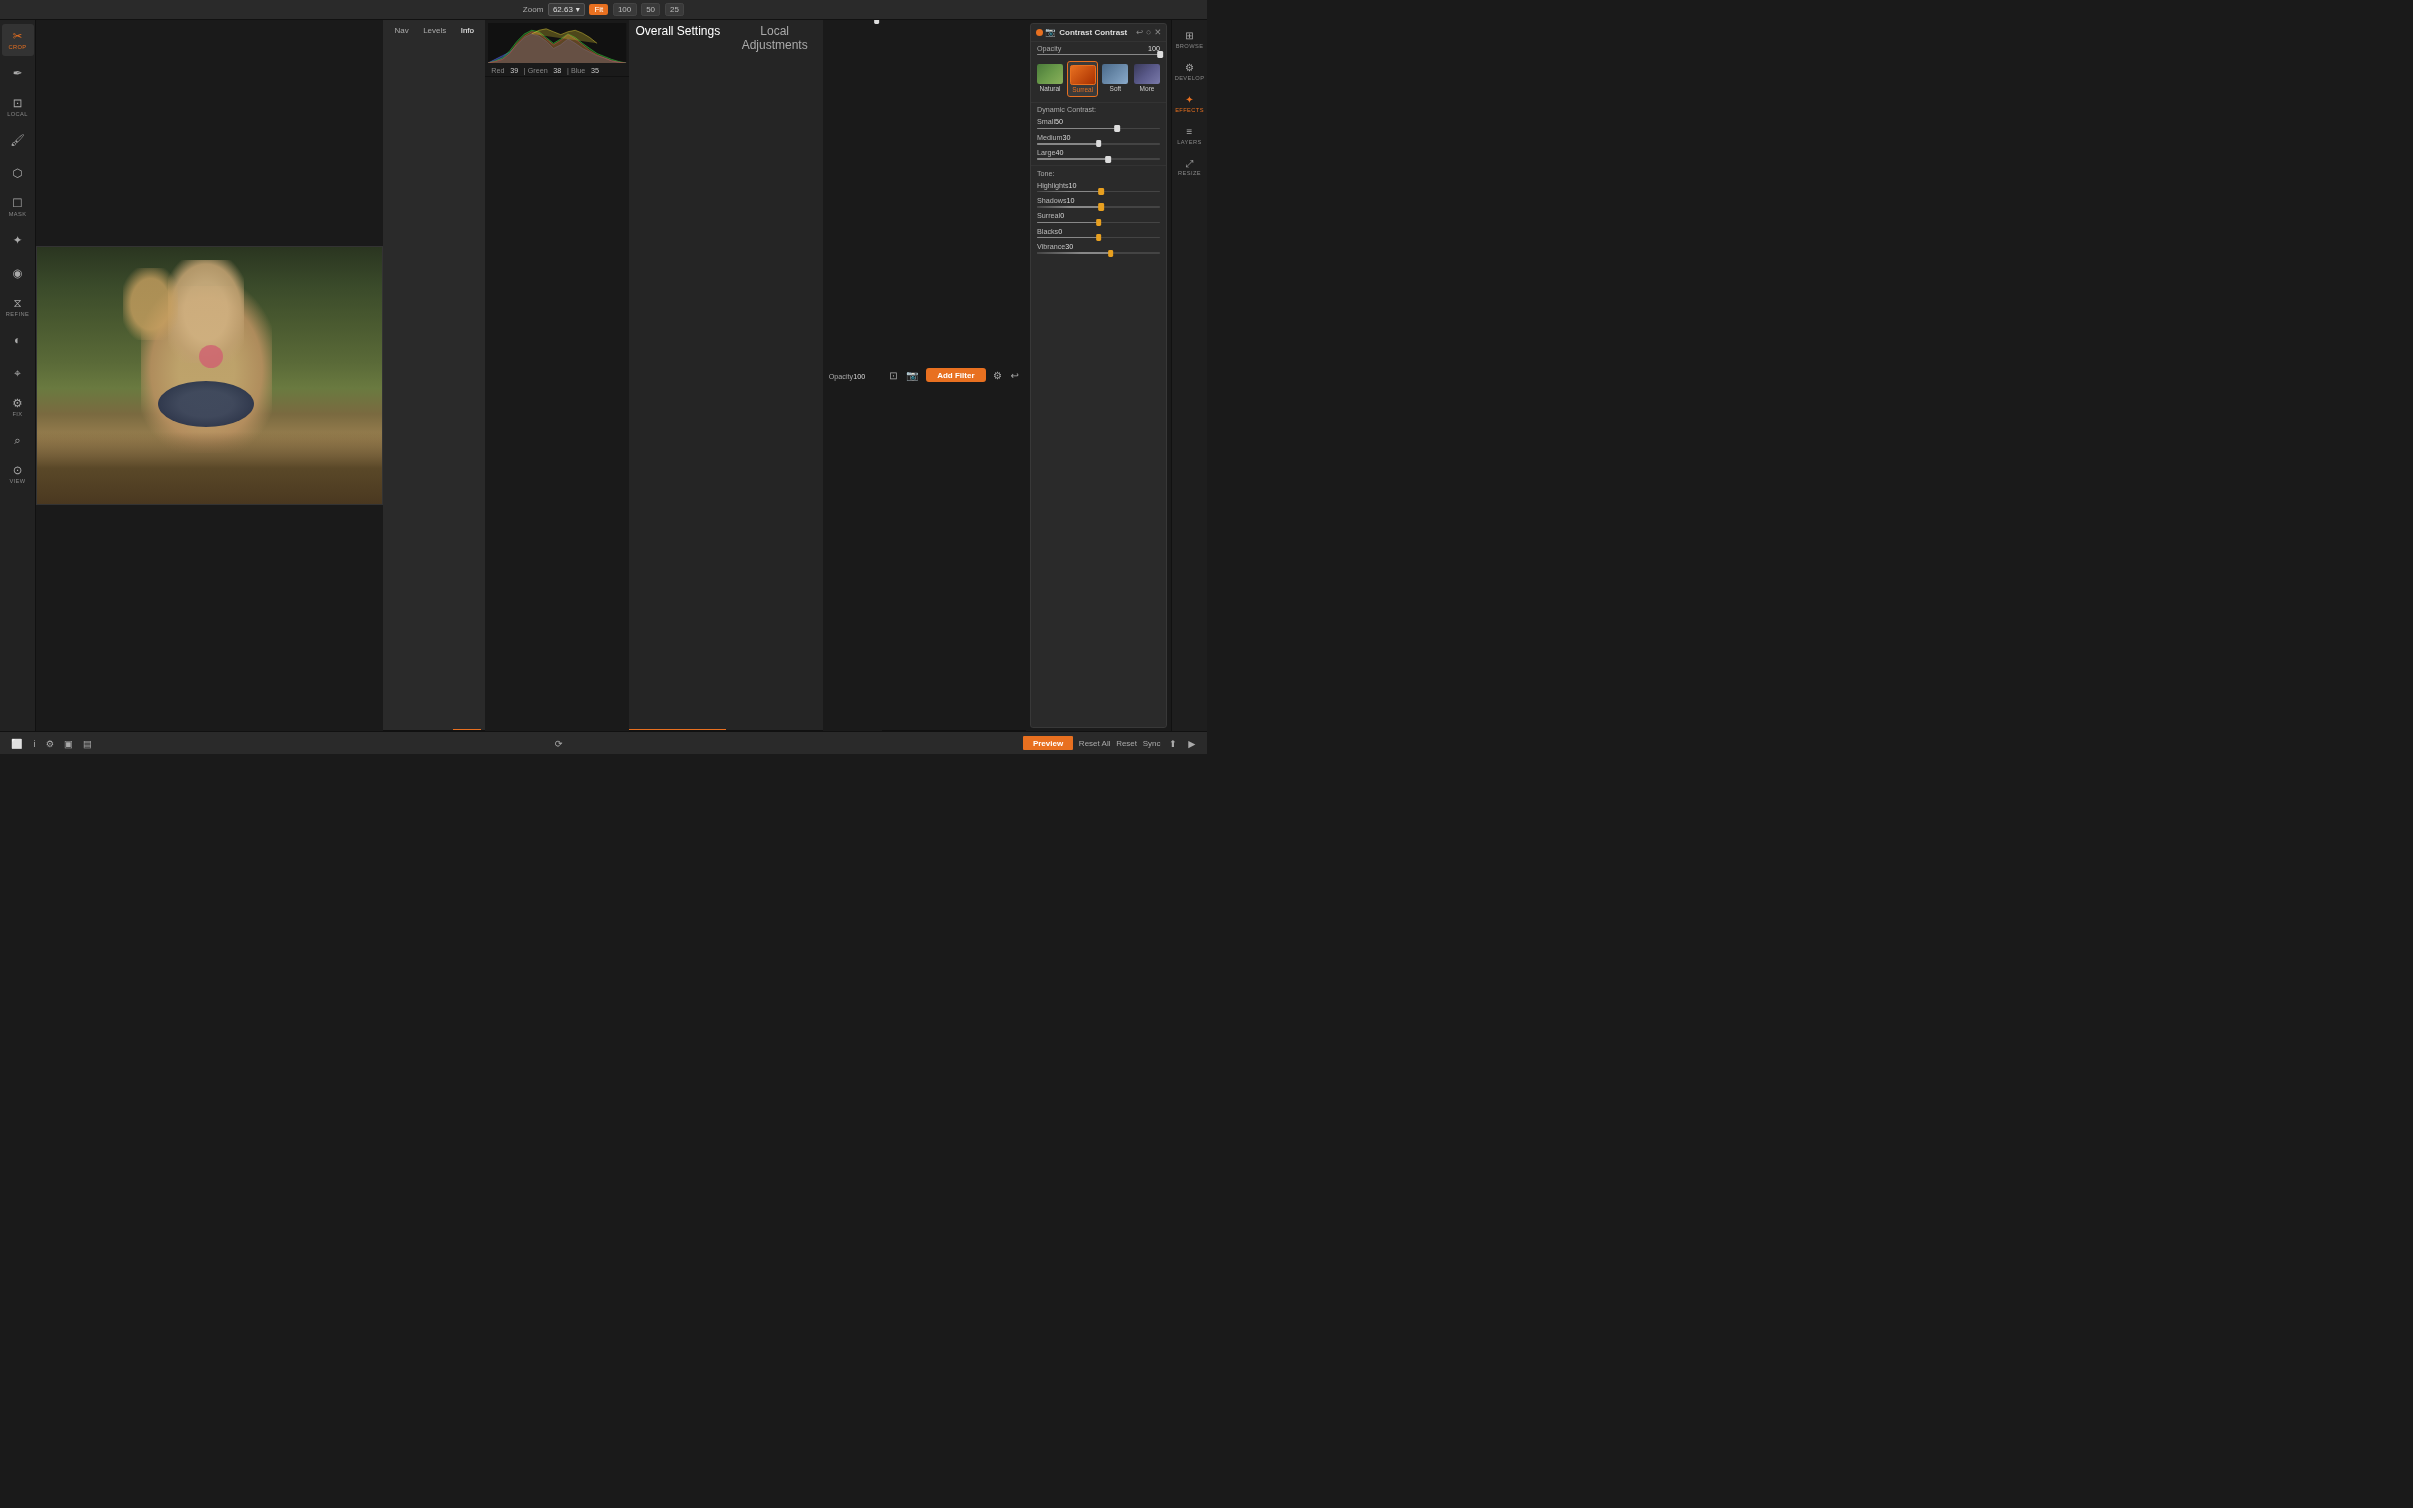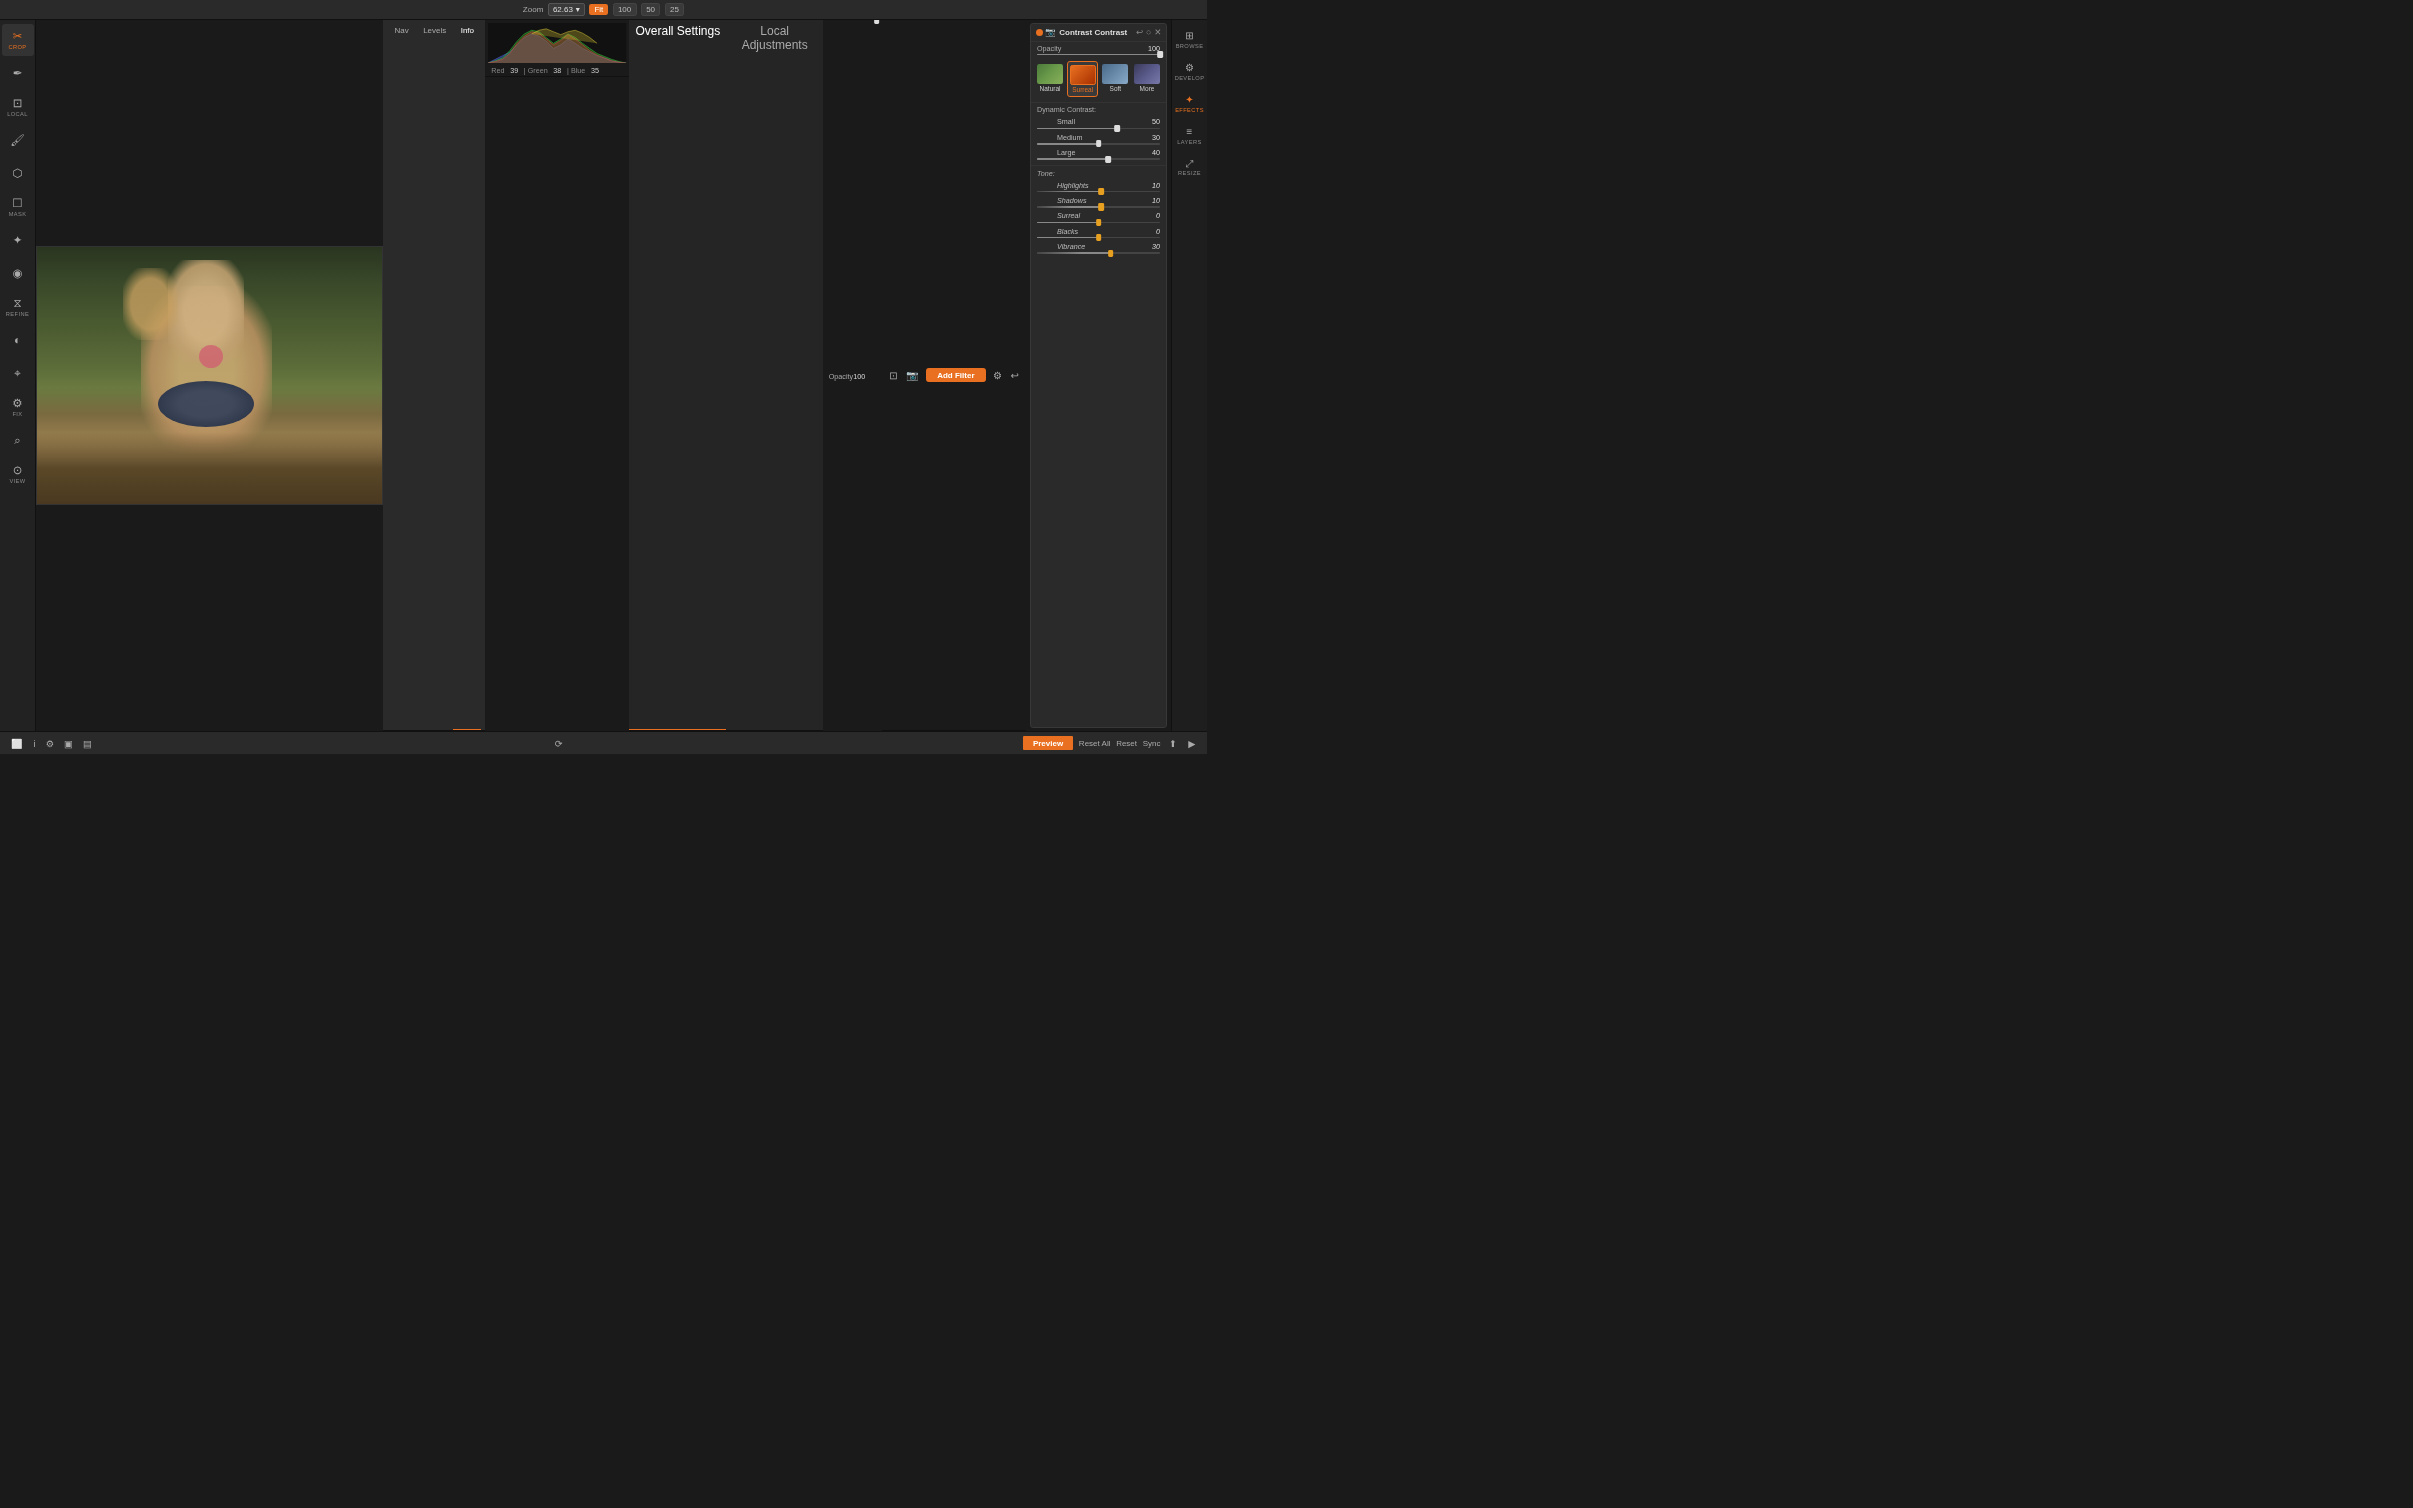--- a/index.html
+++ b/index.html
@@ -326,23 +326,21 @@
     }
     .dc-section-title { font-size: 7.2px; color: #aaa; margin-bottom: 2.9px; }
 
     .slider-row {
       display: flex;
       flex-direction: column;
       margin-bottom: 2.9px;
     }
     .slider-header {
       display: flex;
-      justify-content: space-between;
       margin-bottom: 1.4px;
-      margin-left: 20px;
     }
     .slider-name { font-size: 7.2px; color: #bbb; }
     .slider-val { font-size: 7.2px; color: #ddd; }
     .slider-track {
       width: 100%;
       height: 1.4px;
       background: #444;
       border-radius: 0.7px;
       position: relative;
       margin-bottom: 0.7px;
@@ -360,21 +358,20 @@
       width: 5.7px; height: 7.2px;
       background: #ddd;
       border-radius: 1.4px;
       transform: translateX(-50%);
     }
 
     
     .tone-section {
       padding: 2.9px 5.7px 1.4px;
       border-top: 0.7px solid #333;
-      font-style: italic;
     }
     .tone-title { font-size: 7.2px; color: #aaa; margin-bottom: 2.9px; }
 
     
     .bottom-bar {
       background: #2a2a2a;
       height: 23px;
       border-top: 0.7px solid #111;
       display: flex;
       align-items: center;

